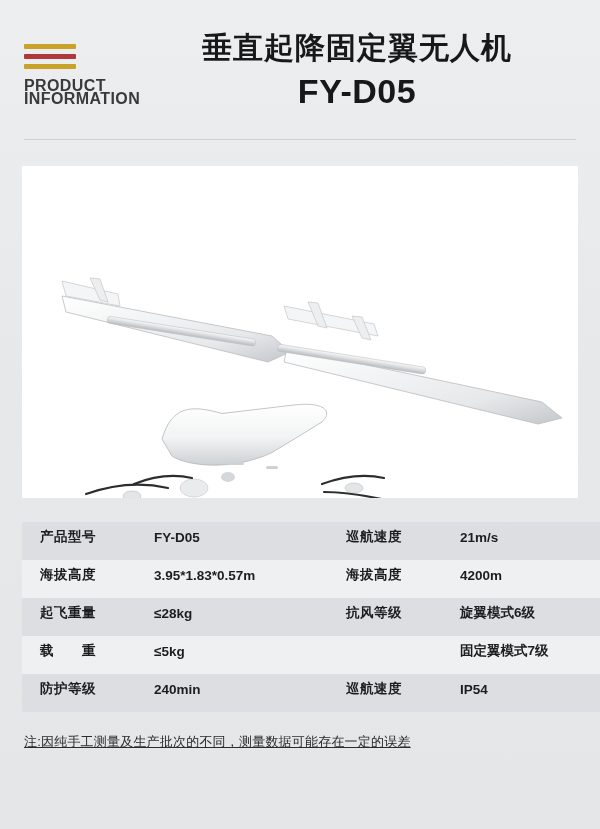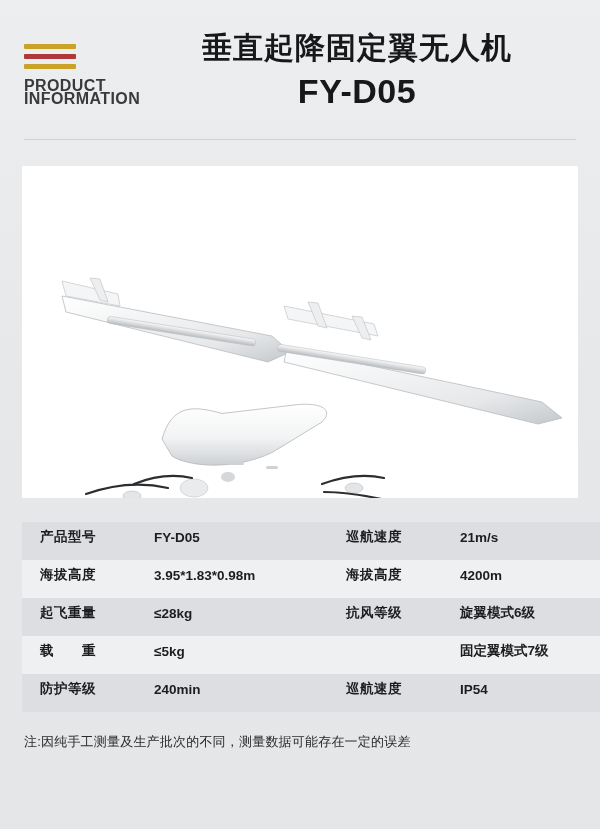--- a/index.html
+++ b/index.html
@@ -122,20 +122,21 @@
   .specs td.label2 { width: 96px; letter-spacing: 0.5px; }
   .specs td.value2 { width: 170px; }
 
   
   .note {
     margin: 20px 22px 0 24px;
     font-size: 13px;
     color: #2a2b2d;
     letter-spacing: 0.2px;
     line-height: 20px;
+    text-decoration: underline;
   }
 </style>
 </head>
 <body>
 
 <div class="page">
 
   <div class="header">
     <div class="brand">
       <div class="brand-bars">
@@ -219,21 +220,21 @@
   <table class="specs">
     <tbody>
       <tr>
         <td class="label">产品型号</td>
         <td class="value">FY-D05</td>
         <td class="label2">巡航速度</td>
         <td class="value2">21m/s</td>
       </tr>
       <tr>
         <td class="label">海拔高度</td>
-        <td class="value">3.95*1.83*0.98m</td>
+        <td class="value">3.95*1.83*0.57m</td>
         <td class="label2">海拔高度</td>
         <td class="value2">4200m</td>
       </tr>
       <tr>
         <td class="label">起飞重量</td>
         <td class="value">≤28kg</td>
         <td class="label2">抗风等级</td>
         <td class="value2">旋翼模式6级</td>
       </tr>
       <tr>

